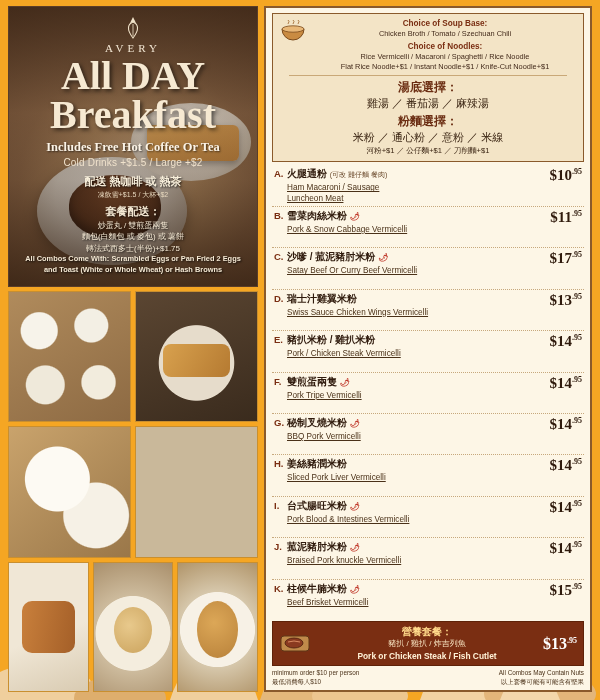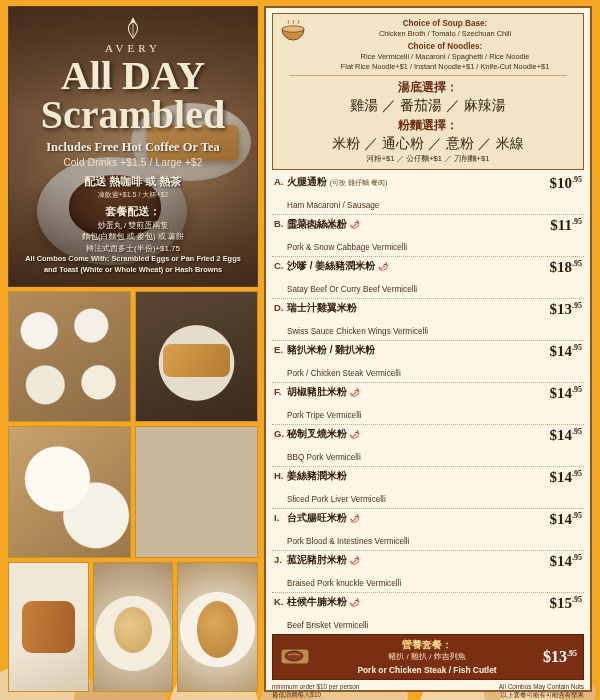--- a/index.html
+++ b/index.html
@@ -300,21 +300,21 @@
     background: #c9a878;
     margin: 3px 10px;
   }
   .opt-cn-head {
     font-weight: bold;
     font-size: 12px;
     color: #6b2d12;
     margin-top: 2px;
   }
   .opt-cn-line {
-    font-size: 14px;
+    font-size: 11px;
     margin-top: 1px;
   }
   .opt-cn-small {
     font-size: 7.6px;
     margin-top: 1px;
   }
 
   .menu-list {
     flex: 1;
     margin-top: 3px;
@@ -346,22 +346,23 @@
     white-space: nowrap;
   }
   .mi-note {
     font-size: 7px;
     color: #6b4a2c;
     font-weight: normal;
   }
   .mi-en {
     font-size: 8.2px;
     color: #4a3118;
-    margin-top: 12px;
+    margin-top: 2px;
     white-space: nowrap;
+    text-decoration: underline;
   }
   .mi-price {
     flex: 0 0 auto;
     font-family: "Liberation Serif", serif;
     font-weight: bold;
     font-size: 15px;
     color: #2f1a0c;
     padding-left: 4px;
     white-space: nowrap;
   }
@@ -442,21 +443,21 @@
           <svg class="logo-mark" width="26" height="26" viewBox="0 0 26 26">
             <path d="M13 2 L16 8 L13 7 L10 8 Z" fill="#f0e2c8"></path>
             <path d="M13 7 C8 9 6 14 13 23 C20 14 18 9 13 7 Z" fill="none" stroke="#f0e2c8" stroke-width="1.1"></path>
             <path d="M13 9 L13 21" stroke="#f0e2c8" stroke-width=".8"></path>
           </svg>
           <div class="logo-text">AVERY</div>
         </div>
 
         <div class="title-big">
           <span>All DAY</span>
-          <span class="l2">Scrambled</span>
+          <span class="l2">Breakfast</span>
         </div>
 
         <div class="subtitle">Includes Free Hot Coffee Or Tea</div>
         <div class="subtitle-sm">Cold Drinks +$1.5 / Large +$2</div>
         <div class="cn-line">配送 熱咖啡 或 熱茶</div>
         <div class="cn-line-sm">凍飲需+$1.5 / 大杯+$2</div>
 
         <div class="combo-block">
           <div class="cn">套餐配送：</div>
           <div>炒蛋丸 / 雙煎蛋兩隻</div>
@@ -542,27 +543,27 @@
         </div>
         <div class="mi-price">
           <span>$11</span><span class="cents">.95</span>
         </div>
       </div>
 
       <div class="menu-item">
         <div class="mi-letter">C.</div>
         <div class="mi-body">
           <div class="mi-cn">
-            <span>沙嗲 / 姜絲豬潤米粉</span>
+            <span>沙嗲 / 菰泥豬肘米粉</span>
             <span class="chili">🌶</span>
           </div>
           <div class="mi-en">Satay Beef Or Curry Beef Vermicelli</div>
         </div>
         <div class="mi-price">
-          <span>$18</span><span class="cents">.95</span>
+          <span>$17</span><span class="cents">.95</span>
         </div>
       </div>
 
       <div class="menu-item">
         <div class="mi-letter">D.</div>
         <div class="mi-body">
           <div class="mi-cn"><span>瑞士汁雞翼米粉</span></div>
           <div class="mi-en">Swiss Sauce Chicken Wings Vermicelli</div>
         </div>
         <div class="mi-price">
@@ -578,21 +579,21 @@
         </div>
         <div class="mi-price">
           <span>$14</span><span class="cents">.95</span>
         </div>
       </div>
 
       <div class="menu-item">
         <div class="mi-letter">F.</div>
         <div class="mi-body">
           <div class="mi-cn">
-            <span>胡椒豬肚米粉</span>
+            <span>雙煎蛋兩隻</span>
             <span class="chili">🌶</span>
           </div>
           <div class="mi-en">Pork Tripe Vermicelli</div>
         </div>
         <div class="mi-price">
           <span>$14</span><span class="cents">.95</span>
         </div>
       </div>
 
       <div class="menu-item">

